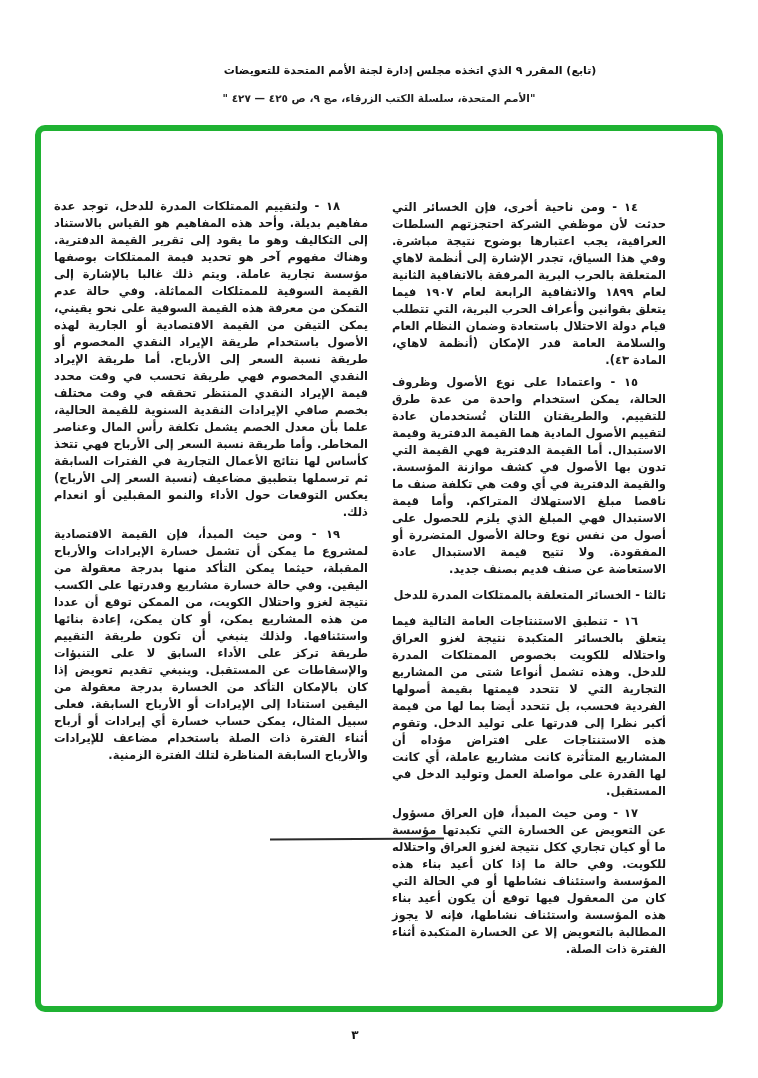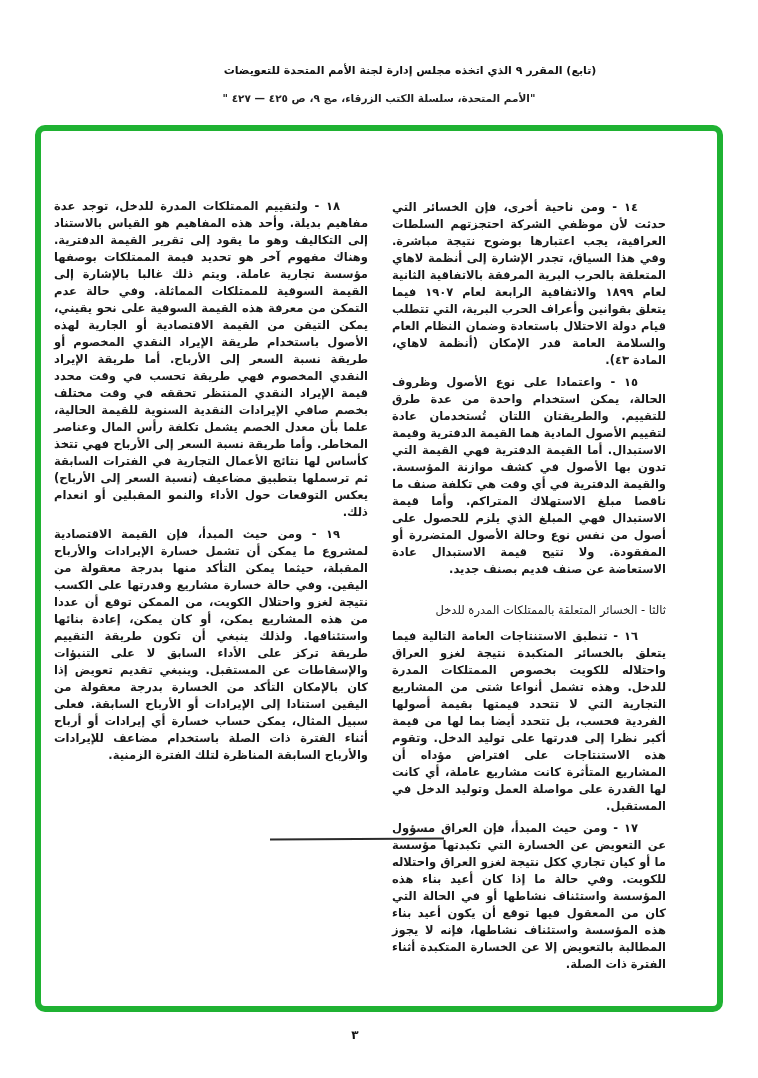--- a/index.html
+++ b/index.html
@@ -66,22 +66,22 @@
   .col-left {
     top: 198px;
     right: 390px;  
     width: 314px;
   }
   .para {
     margin: 0 0 5px 0;
     text-indent: 28px;
   }
   .section-heading {
-    margin: 24px 0 9px 0;
-    font-weight: normal;
+    margin: 9px 0 9px 0;
+    font-weight: bold;
     text-indent: 0;
   }
   .footnote-rule {
     position: absolute;
     left: 270px;
     top: 838px;
     width: 174px;
     height: 2px;
     background: #2b2b2b;
     transform: rotate(-0.3deg);

